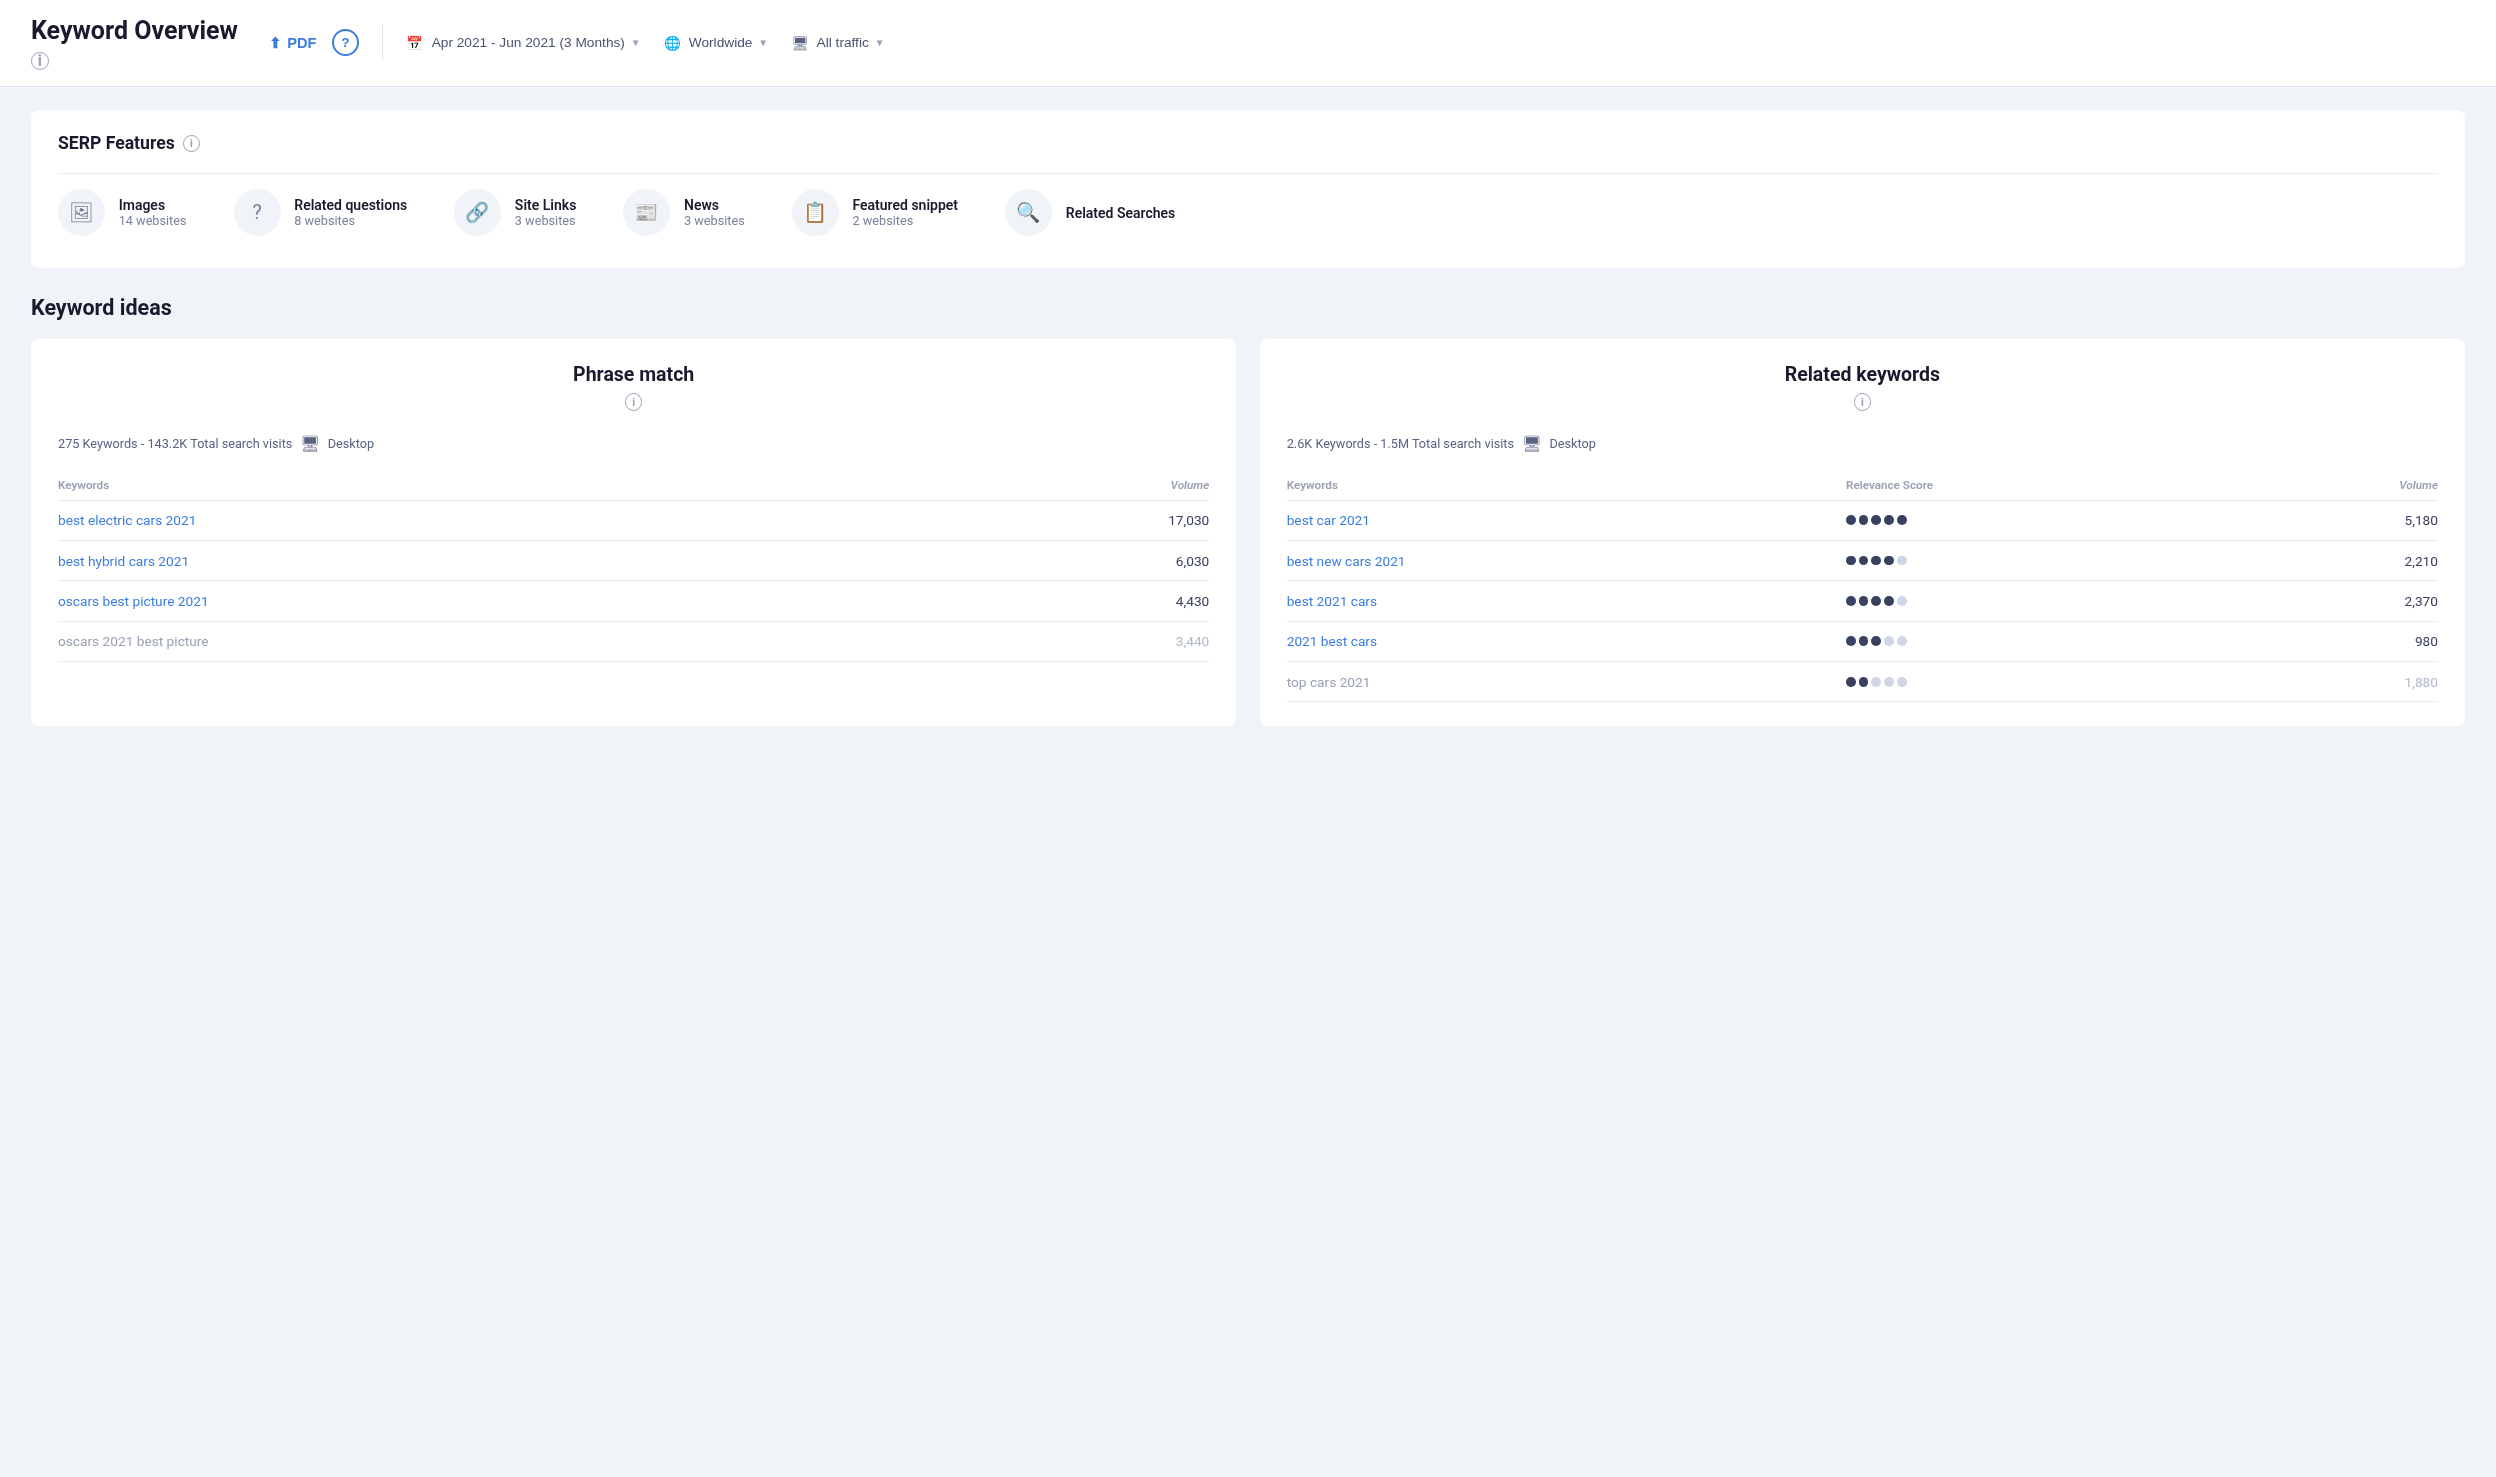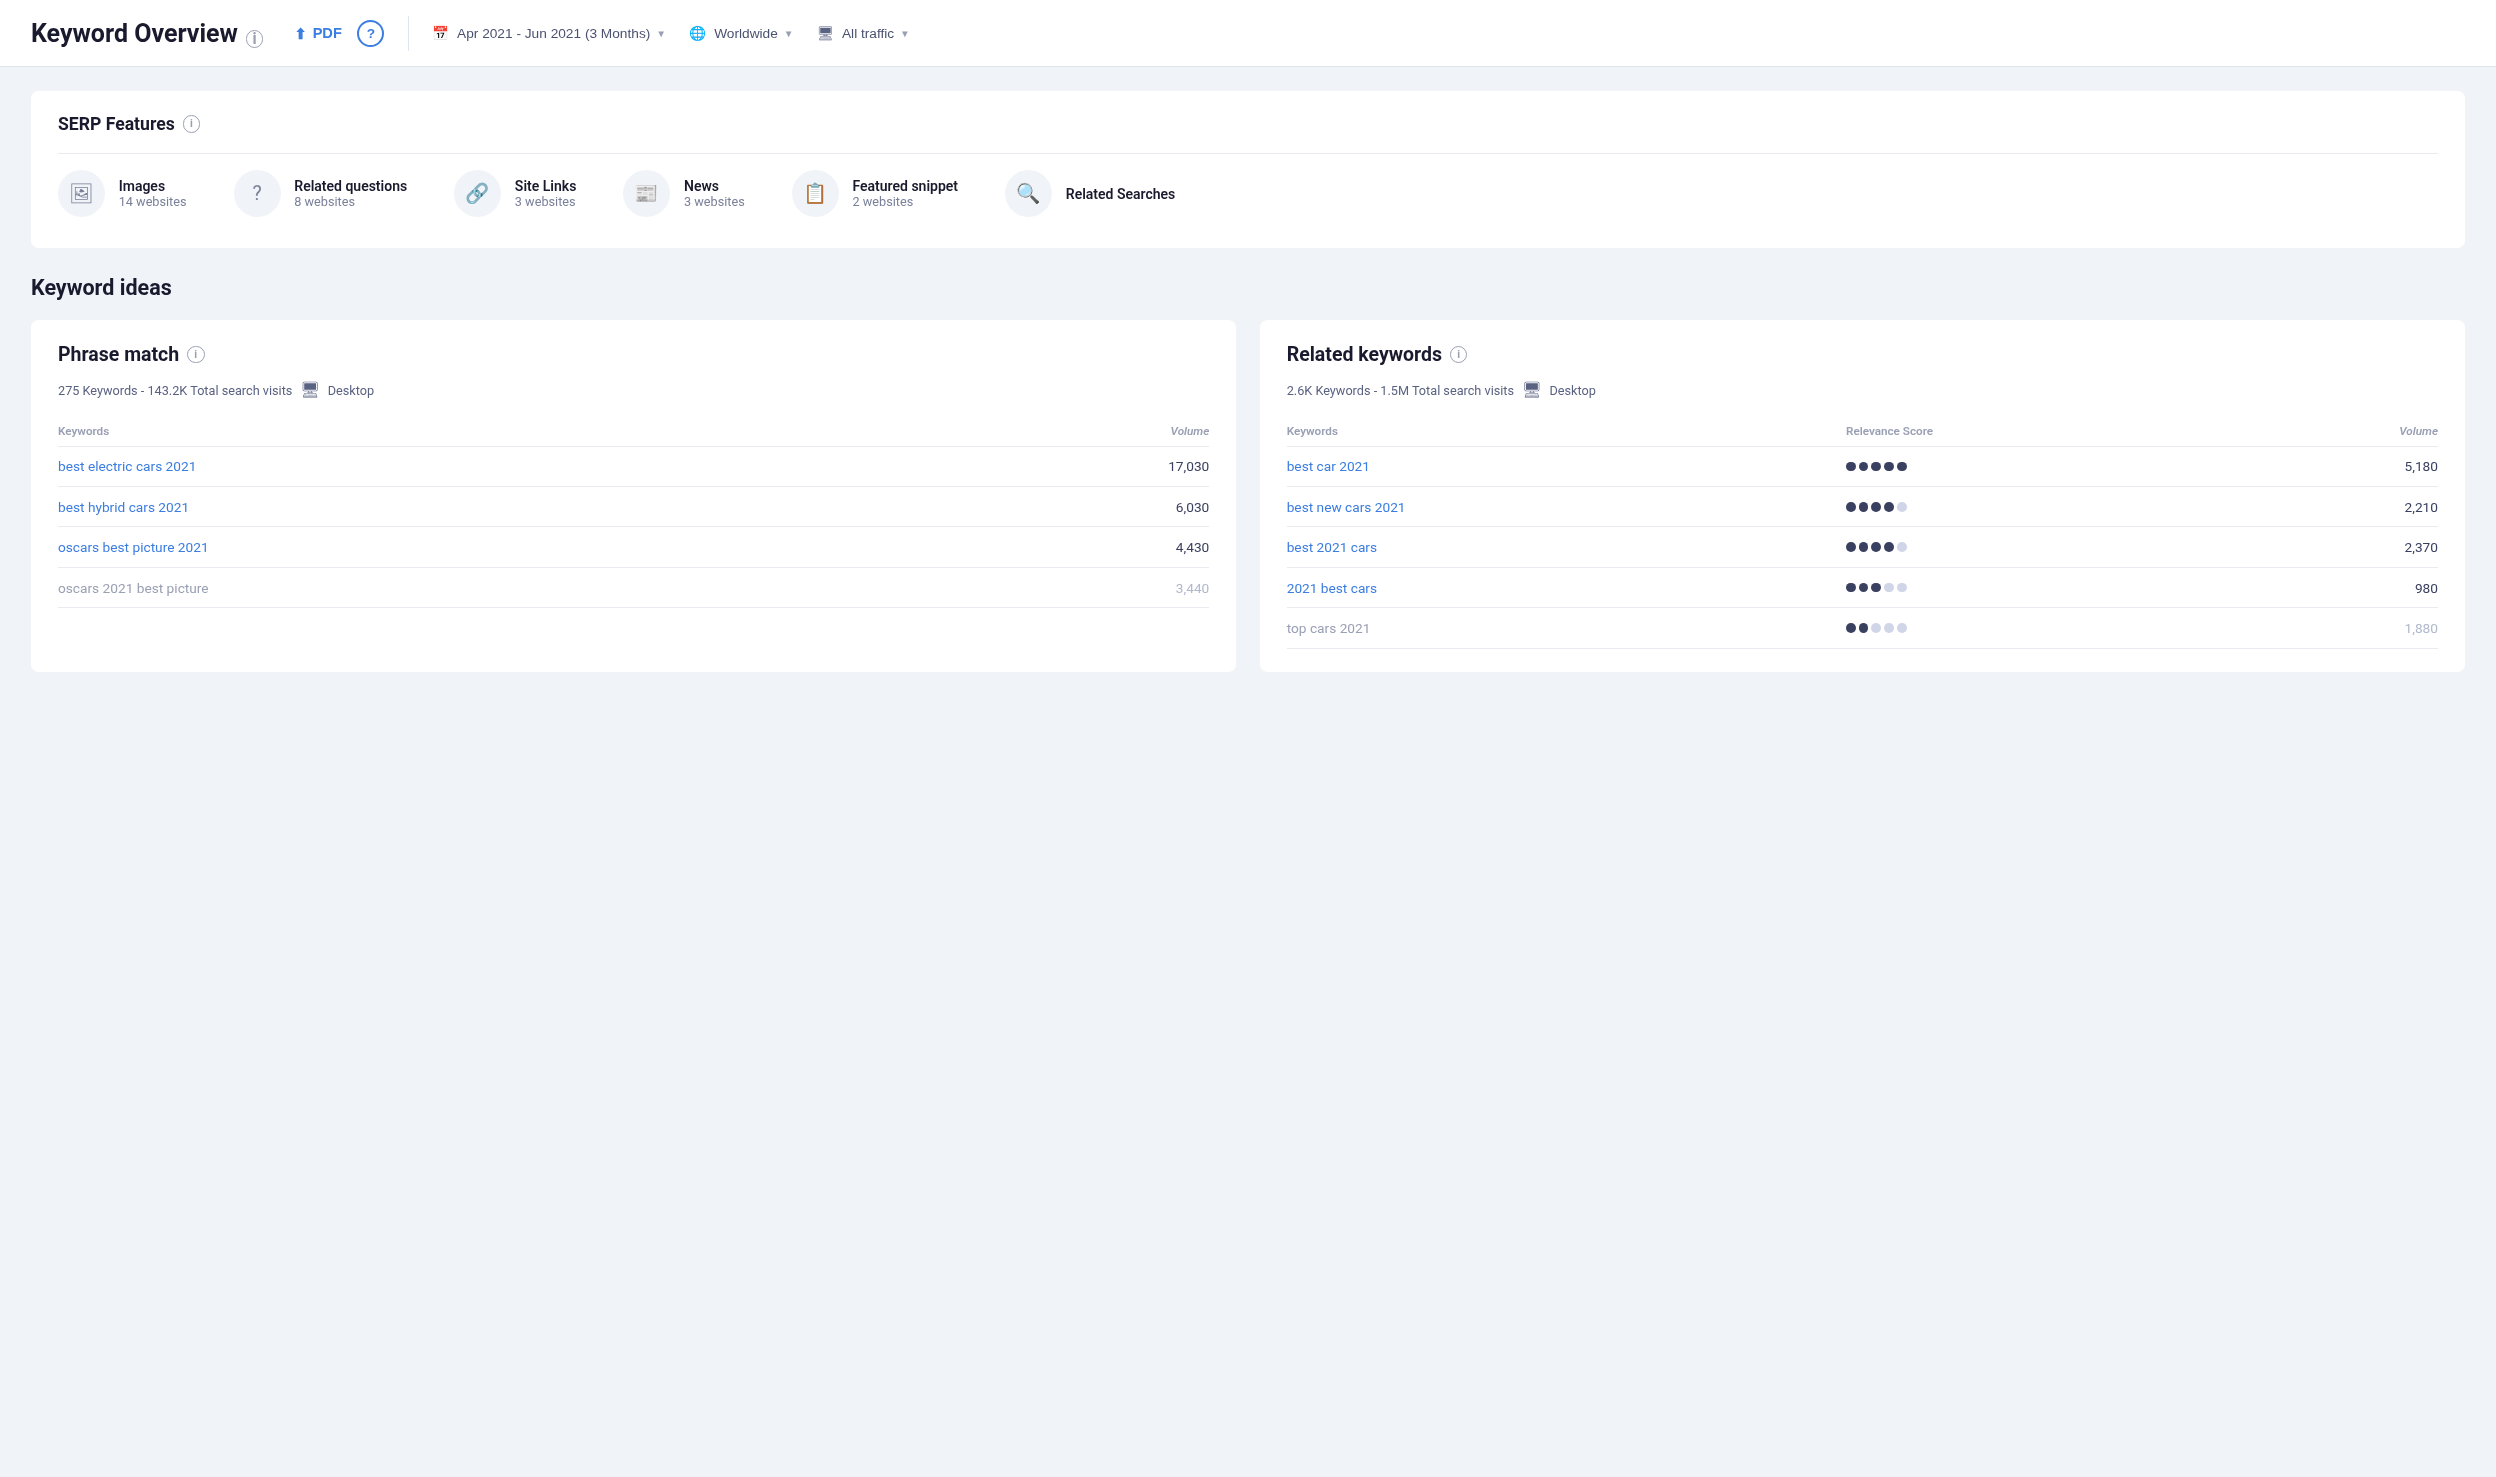--- a/index.html
+++ b/index.html
@@ -21,22 +21,23 @@
       display: flex;
       align-items: center;
       gap: 23.4px;
       border-bottom: 1px solid #e0e4ef;
     }
     .header-title {
       font-size: 25px;
       font-weight: 700;
       color: #1a1a2e;
       display: flex;
-      align-items: flex-end;
+      align-items: flex-start;
       gap: 7.8px;
+      flex-direction: column;
     }
     .header-title .info-icon {
       color: #9aa0b4;
       font-size: 15.6px;
     }
     .header-actions {
       display: flex;
       align-items: center;
       gap: 15.6px;
       margin-left: 7.8px;
@@ -163,21 +164,22 @@
       border-radius: 7.8px;
       padding: 23.4px 27px;
     }
     .keyword-card-title {
       font-size: 19.5px;
       font-weight: 700;
       color: #1a1a2e;
       display: flex;
       align-items: center;
       gap: 7.8px;
-      margin-bottom: 15px;
+      margin-bottom: 24px;
+      flex-direction: column;
     }
     .keyword-card-meta {
       font-size: 12.7px;
       color: #5a6282;
       display: flex;
       align-items: center;
       gap: 7.8px;
       margin-bottom: 17px;
     }
     .keyword-card-meta .desktop-icon {

